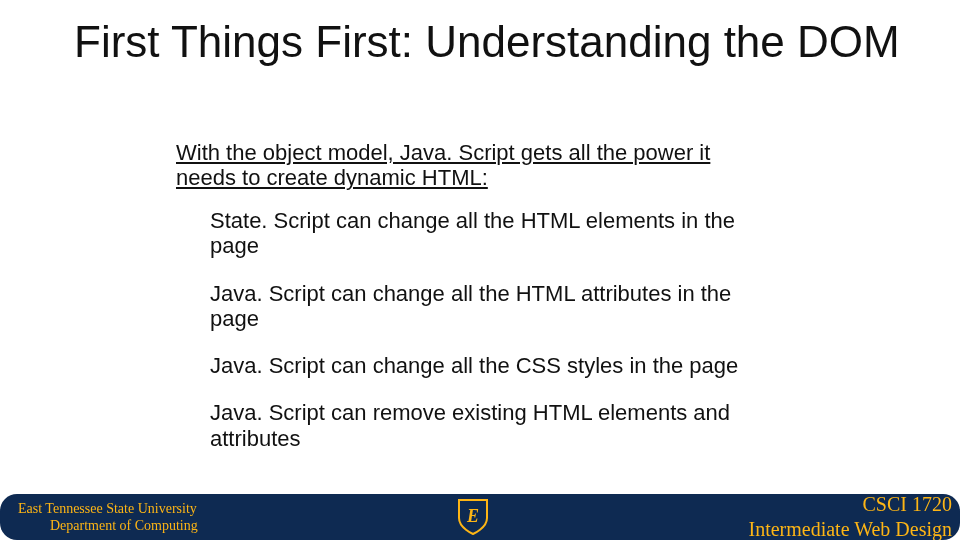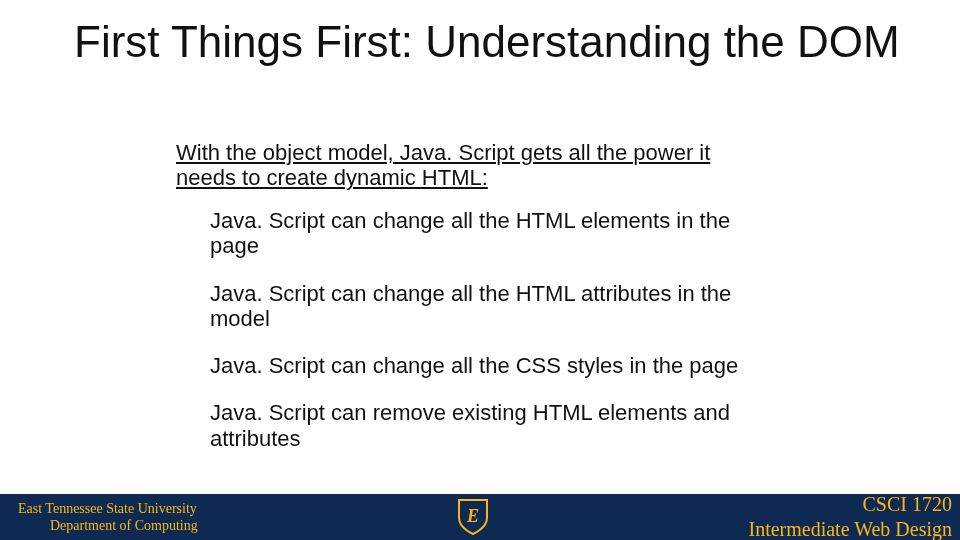--- a/index.html
+++ b/index.html
@@ -2,42 +2,42 @@
 <html><head>
 <meta charset="utf-8">
 <style>
   * { margin: 0; padding: 0; box-sizing: border-box; }
   html, body { width: 960px; height: 540px; overflow: hidden; font-family: "Segoe UI", Arial, sans-serif; background: #fff; }
   .slide { position: relative; width: 960px; height: 540px; }
   .title { position: absolute; left: 74px; top: 18px; width: 840px; font-size: 44px; line-height: 1.07; font-weight: 400; color: #111; letter-spacing: 0px; }
   .intro { position: absolute; left: 176px; top: 140px; width: 570px; font-size: 22px; line-height: 1.15; color: #111; text-decoration: underline; }
   .bullets { position: absolute; left: 210px; top: 208px; width: 530px; }
   .bullet { font-size: 22px; line-height: 1.15; color: #111; margin-bottom: 22px; }
-  .footer { position: absolute; left: 0; bottom: 0; width: 960px; height: 46px; background: #0e2a52; display: flex; align-items: center; justify-content: space-between; color: #fdb515; font-family: Georgia, "Times New Roman", serif; }
+  .footer { position: absolute; left: 0; bottom: 0; width: 960px; height: 46px; background: #0e2a52; display: flex; align-items: center; justify-content: space-between; color: #fdb515; font-family: Georgia, "Times New Roman", serif; border-radius: 17px; }
   .footer-left { padding-left: 18px; font-size: 14px; line-height: 1.25; }
   .footer-left .line1 { display: block; }
   .footer-left .line2 { display: block; margin-left: 32px; }
   .footer-center { flex: 0 0 auto; display: flex; align-items: center; justify-content: center; }
   .shield { display: block; }
   .footer-right { padding-right: 8px; text-align: right; font-size: 20px; line-height: 1.25; }
   .footer-right .line1 { display: block; }
   .footer-right .line2 { display: block; text-align: center; }
 </style>
 </head>
 <body>
 
 <div class="slide">
 
   <h1 class="title">First Things First: Understanding the DOM</h1>
 
   <p class="intro">With the object model, Java. Script gets all the power it needs to create dynamic HTML:</p>
 
   <div class="bullets">
-    <p class="bullet">Java. Script can change all the HTML elements in the page</p>
-    <p class="bullet">Java. Script can change all the HTML attributes in the model</p>
+    <p class="bullet">State. Script can change all the HTML elements in the page</p>
+    <p class="bullet">Java. Script can change all the HTML attributes in the page</p>
     <p class="bullet">Java. Script can change all the CSS styles in the page</p>
     <p class="bullet">Java. Script can remove existing HTML elements and attributes</p>
   </div>
 
   <div class="footer">
     <div class="footer-left">
       <span class="line1">East Tennessee State University</span>
       <span class="line2">Department of Computing</span>
     </div>
     <div class="footer-center">

